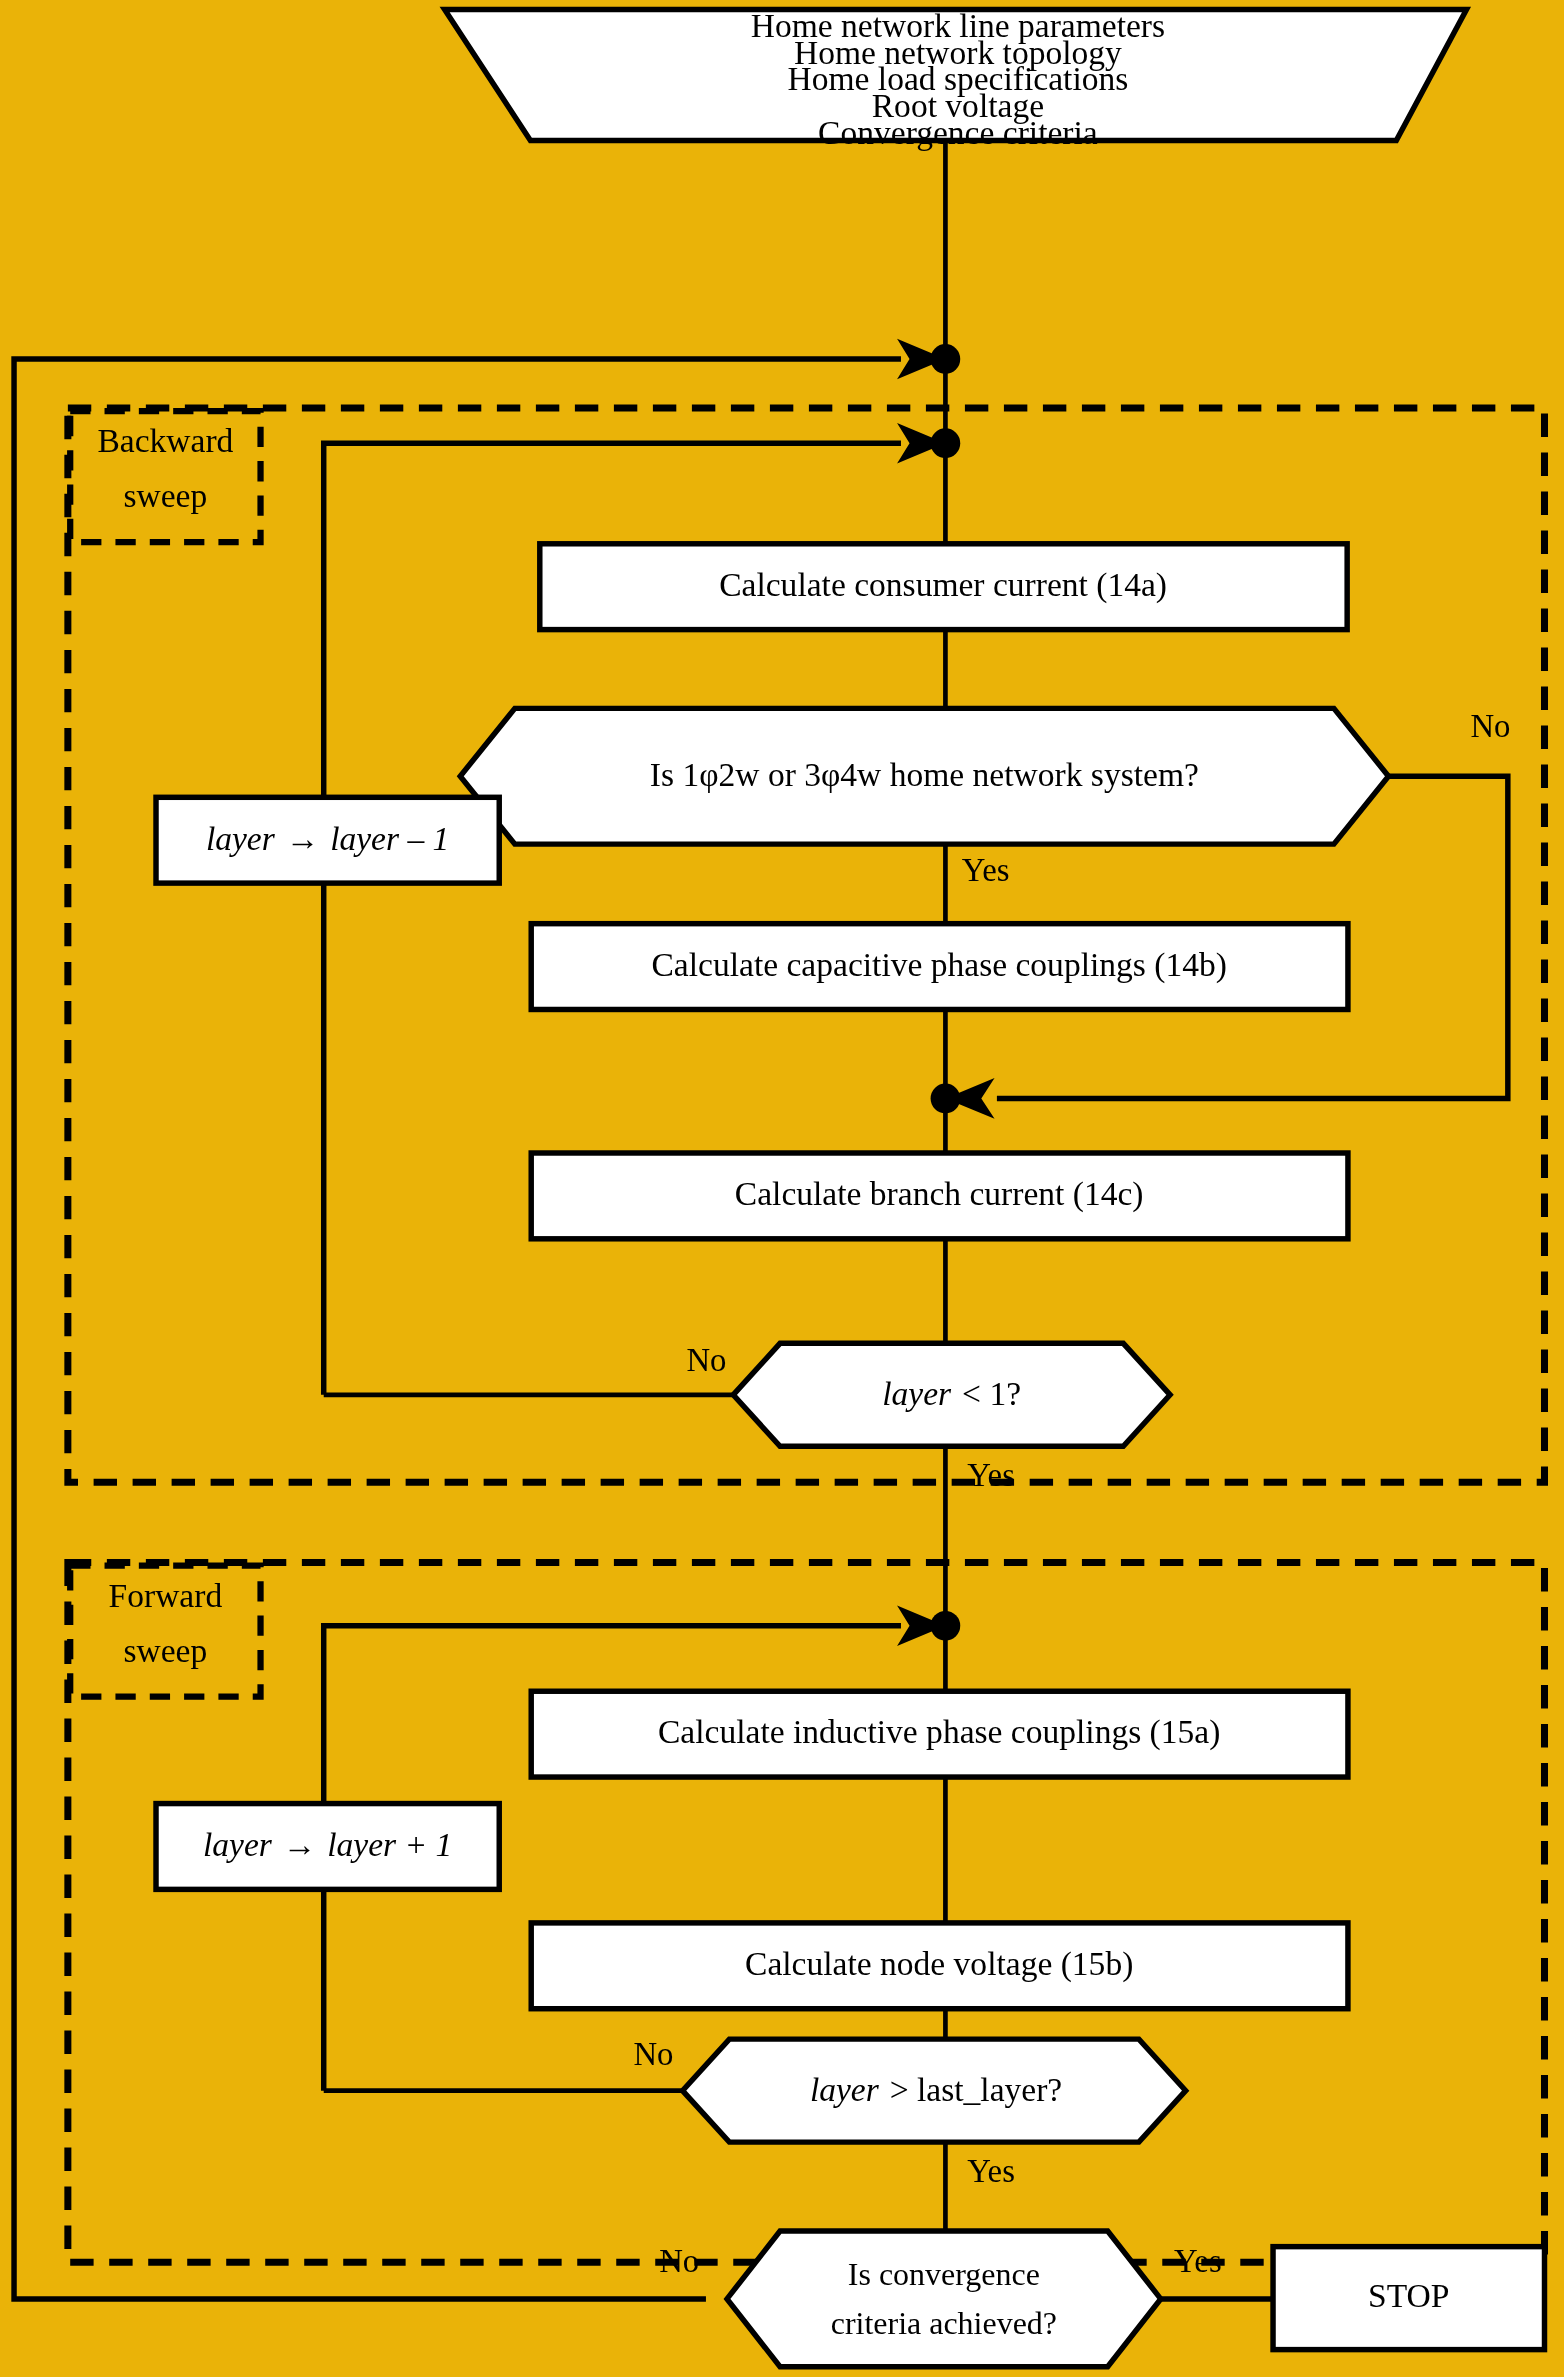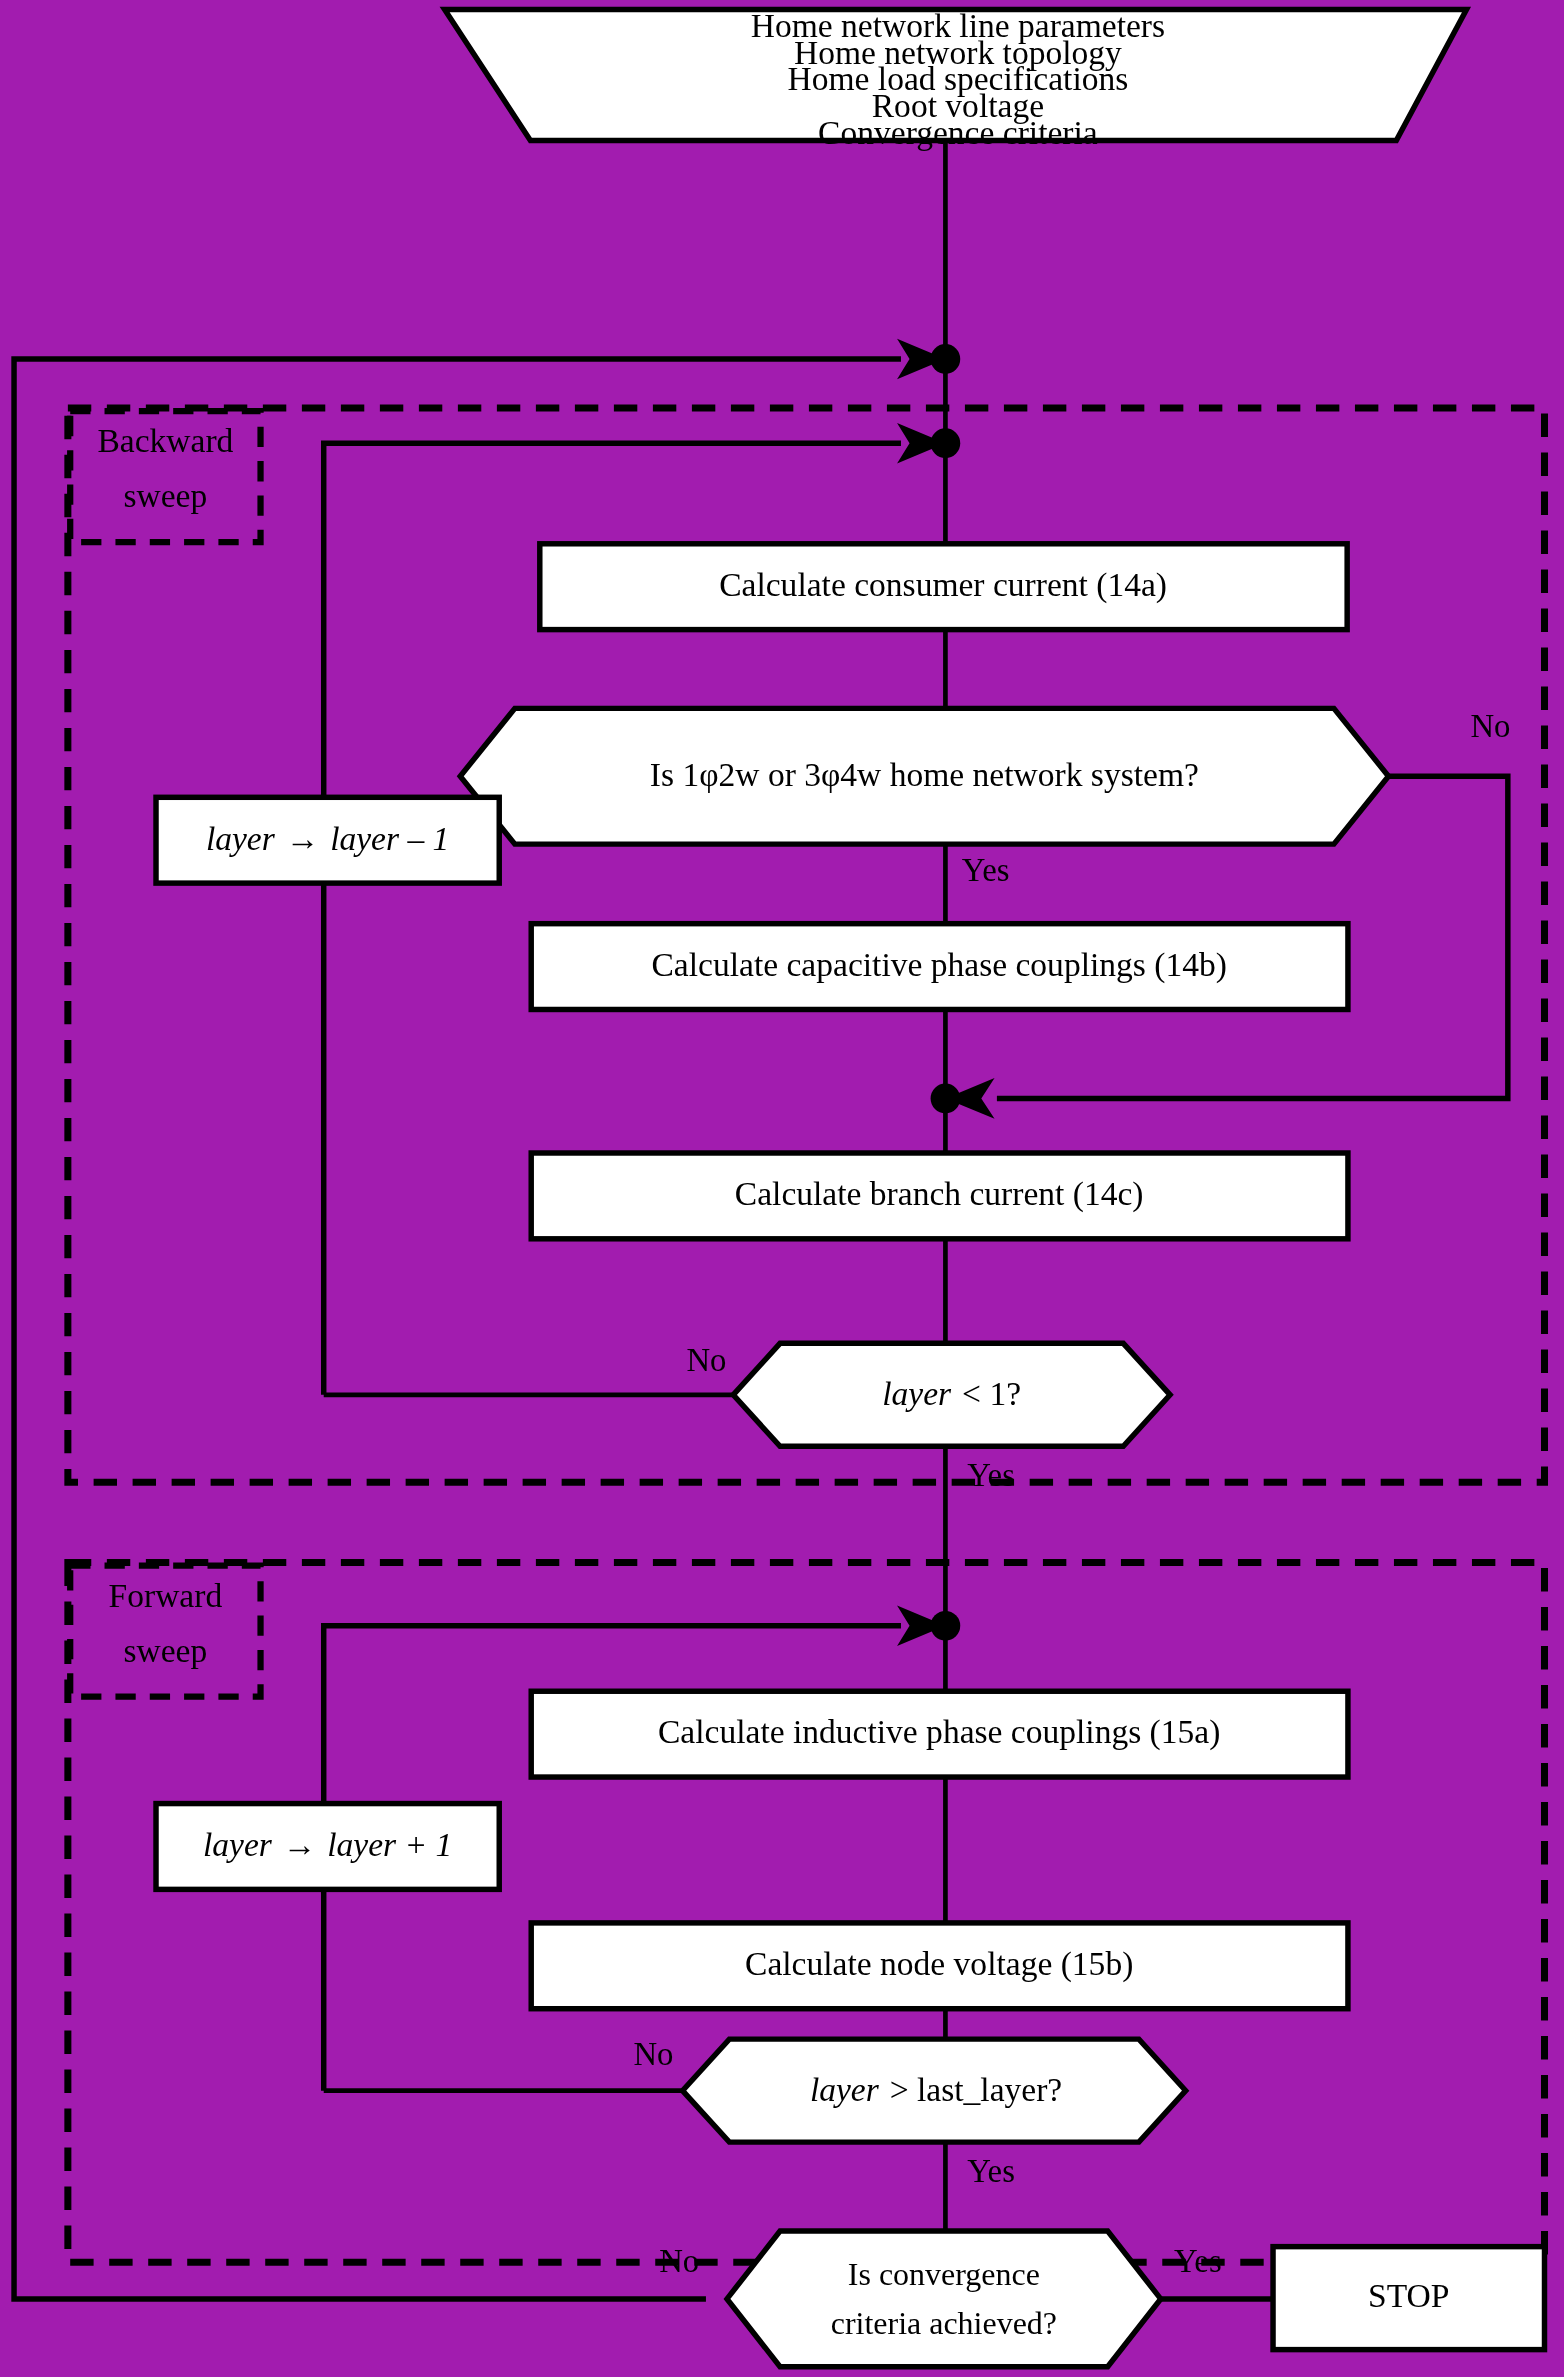--- a/index.html
+++ b/index.html
@@ -1,17 +1,17 @@
 <!DOCTYPE html>
 <html style="font-size:12.5px"><head>
 <meta charset="utf-8">
 <style>
   html,body{margin:0;padding:0;background:#ffffff;}
   body{font-family:"Liberation Serif", serif;}
-  #stage{position:relative;width:1564px;height:2377px;background:#a21caf;overflow:hidden;}
+  #stage{position:relative;width:1564px;height:2377px;background:#eab308;overflow:hidden;}
   svg{position:absolute;top:0;left:0;width:1564px;height:2377px;}
   .shape{fill:#ffffff;stroke:#000000;stroke-width:7;stroke-linejoin:miter;}
   .conn{stroke:#000000;stroke-width:6;fill:none;}
   .connthick{stroke:#000000;stroke-width:7;fill:none;}
   .dashbox{fill:none;stroke:#000000;stroke-width:9;stroke-dasharray:30 20;}
   .dashlabel{fill:none;stroke:#000000;stroke-width:8;stroke-dasharray:26 18;}
   .dot{fill:#000000;}
   .txt{font-family:"Liberation Serif", serif;font-size:43px;fill:#000000;text-anchor:middle;dominant-baseline:middle;}
   .txt-sm{font-family:"Liberation Serif", serif;font-size:41px;fill:#000000;text-anchor:middle;dominant-baseline:middle;}
   .txt-it{font-family:"Liberation Serif", serif;font-size:43px;font-style:italic;fill:#000000;text-anchor:middle;dominant-baseline:middle;}

